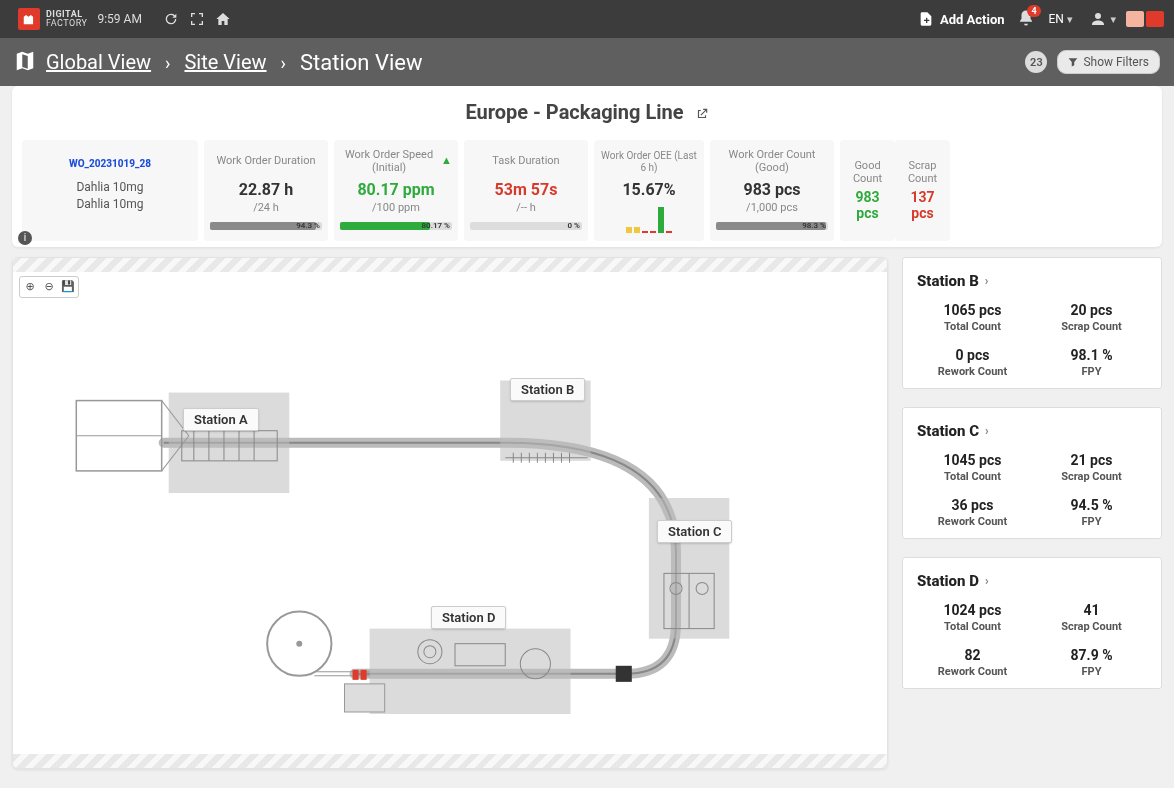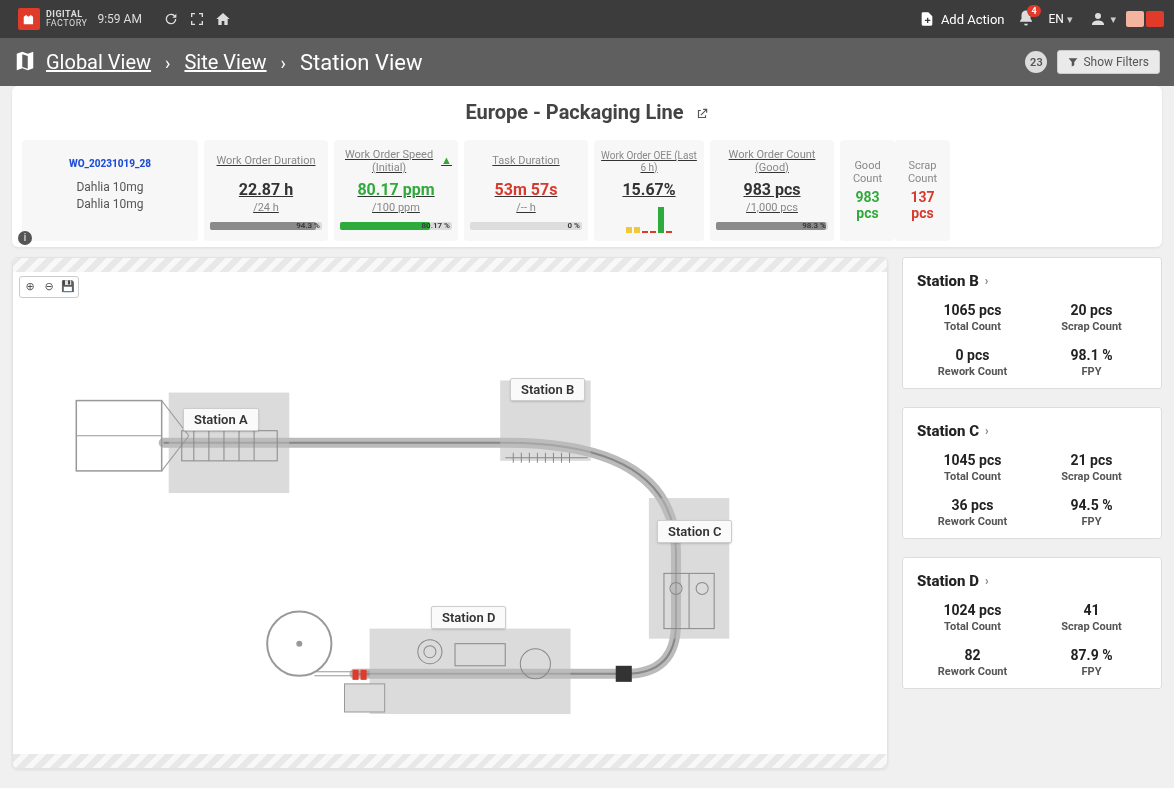--- a/index.html
+++ b/index.html
@@ -9,60 +9,60 @@
 .topbar { background: #3c3c3c; color: #ddd; height: 38px; display: flex; align-items: center; padding: 12px 10px; }
 .topbar .dropdown-chevron { margin-right: 8px; color:#ddd; cursor:pointer; }
 .topbar .logo-badge { width: 22px; height: 22px; background: #e03a2b; display: flex; align-items: center; justify-content: center; border-radius: 2px; margin-right: 6px; }
 .topbar .logo-badge svg { width: 14px; height: 14px; fill:#fff; }
 .topbar .brand-text { font-size: 9px; line-height: 1; letter-spacing: 0.5px; margin-right: 10px; display:flex; flex-direction:column; }
 .topbar .brand-text span:first-child { font-weight:700; }
 .topbar .clock { font-size: 12px; margin-right: 16px; }
 .topbar .icon-btn { width: 26px; height: 26px; display:flex; align-items:center; justify-content:center; cursor:pointer; color:#ddd; }
 .topbar .icon-btn svg { width:16px; height:16px; fill:#ddd; }
 .topbar .spacer { flex:1; }
-.topbar .add-action { display:flex; align-items:center; color:#fff; font-weight:400; font-size:13px; cursor:pointer; margin-right:12px; }
+.topbar .add-action { display:flex; align-items:center; color:#fff; font-weight:700; font-size:13px; cursor:pointer; margin-right:12px; }
 .topbar .add-action svg { width:16px; height:16px; fill:#fff; margin-right:6px; }
 .topbar .notif { position:relative; margin-right:14px; cursor:pointer; }
 .topbar .notif svg { width:18px; height:18px; fill:#ddd; }
 .topbar .notif .badge { position:absolute; top:-4px; right:-6px; background:#e03a2b; color:#fff; font-size:9px; font-weight:700; border-radius:8px; padding:1px 4px; }
 .topbar .lang { display:flex; align-items:center; color:#fff; font-size:12px; cursor:pointer; margin-right:17px; }
 .topbar .user { display:flex; align-items:center; cursor:pointer; margin-right:10px; }
 .topbar .user svg { width:18px; height:18px; fill:#ddd; }
 .topbar .end-badges { display:flex; align-items:center; gap:2px; }
 .topbar .end-badges .bb { width:18px; height:16px; border-radius:2px; }
 .chev-small { font-size:11px; margin-left:3px; color:#ccc; }
 
 
 .crumbbar { background:#5f5f5f; color:#fff; height:48px; display:flex; align-items:center; padding:0 14px; }
 .crumbbar .map-icon { margin-right:10px; }
 .crumbbar .map-icon svg { width:22px; height:22px; fill:#fff; }
 .crumbbar .crumb-link { font-size:20px; color:#fff; text-decoration:underline; cursor:pointer; }
 .crumbbar .sep { margin:0 14px; font-size:18px; color:#fff; }
 .crumbbar .crumb-current { font-size:22px; color:#fff; }
 .crumbbar .spacer { flex:1; }
 .crumbbar .count-badge { background:#ddd; color:#555; border-radius:50%; width:22px; height:22px; display:flex; align-items:center; justify-content:center; font-size:11px; font-weight:600; margin-right:10px; }
-.crumbbar .filters-btn { background:#eaeaea; border:1px solid #ccc; border-radius:3px; padding:4px 10px; font-size:12px; color:#555; cursor:pointer; display:flex; align-items:center; }
+.crumbbar .filters-btn { background:#eaeaea; border:1px solid #ccc; border-radius:9px; padding:4px 10px; font-size:12px; color:#555; cursor:pointer; display:flex; align-items:center; }
 .crumbbar .filters-btn svg { width:10px; height:10px; fill:#555; margin-right:5px; }
 
 
 .panel { background:#fff; border-radius:6px; box-shadow:0 1px 3px rgba(0,0,0,0.08); }
 .header-panel { margin:0 12px 10px 12px; padding:14px 10px 6px 10px; position:relative; }
 .page-title { text-align:center; font-size:20px; font-weight:700; color:#444; margin-bottom:14px; }
 .page-title .ext-link { margin-left:6px; cursor:pointer; display:inline-block; vertical-align:middle; }
 .page-title .ext-link svg { width:14px; height:14px; fill:#555; }
 
 .kpi-row { display:flex; gap:6px; align-items:stretch; }
 .kpi-card { background:#f7f7f7; border-radius:4px; padding:8px 6px; text-align:center; position:relative; font-size:12px; display:flex; flex-direction:column; justify-content:flex-start; }
 .wo-card { width:176px; text-align:center; padding:18px 10px; }
 .wo-card .wo-id { font-size:10px; font-weight:800; color:#1d4ed8; margin-bottom:10px; }
 .wo-card .wo-sub { font-size:12px; color:#555; line-height:1.4; }
 .resources-card { width:180px; background:#e03a2b; color:#fff; display:flex; flex-direction:column; align-items:center; justify-content:center; }
 .resources-card .r-title { font-size:16px; font-weight:700; margin-bottom:10px; }
 .resources-card .r-sub { font-size:12px; }
-.metric-card { width:124px;text-decoration:underline; }
+.metric-card { width:124px; }
 .metric-card .m-label { font-size:11px; color:#888; height:28px; display:flex; align-items:center; justify-content:center; line-height:1.15; }
 .metric-card .m-label .up-arrow { color:#2faa3c; margin-left:3px; }
 .metric-card .m-val { font-size:16px; font-weight:700; margin:4px 0 2px; }
 .metric-card .m-sub { font-size:11px; color:#888; margin-bottom:8px; }
 .metric-card .bar { height:8px; background:#ddd; border-radius:2px; position:relative; overflow:visible; }
 .metric-card .bar .fill { height:100%; border-radius:2px; }
 .metric-card .bar .pct { position:absolute; right:2px; top:-1px; font-size:8px; color:#333; font-weight:600; }
 .oee-card { width:110px; }
 .oee-chart { height:26px; display:flex; align-items:flex-end; justify-content:center; gap:2px; margin-top:6px; }
 .oee-chart .b { width:6px; }

